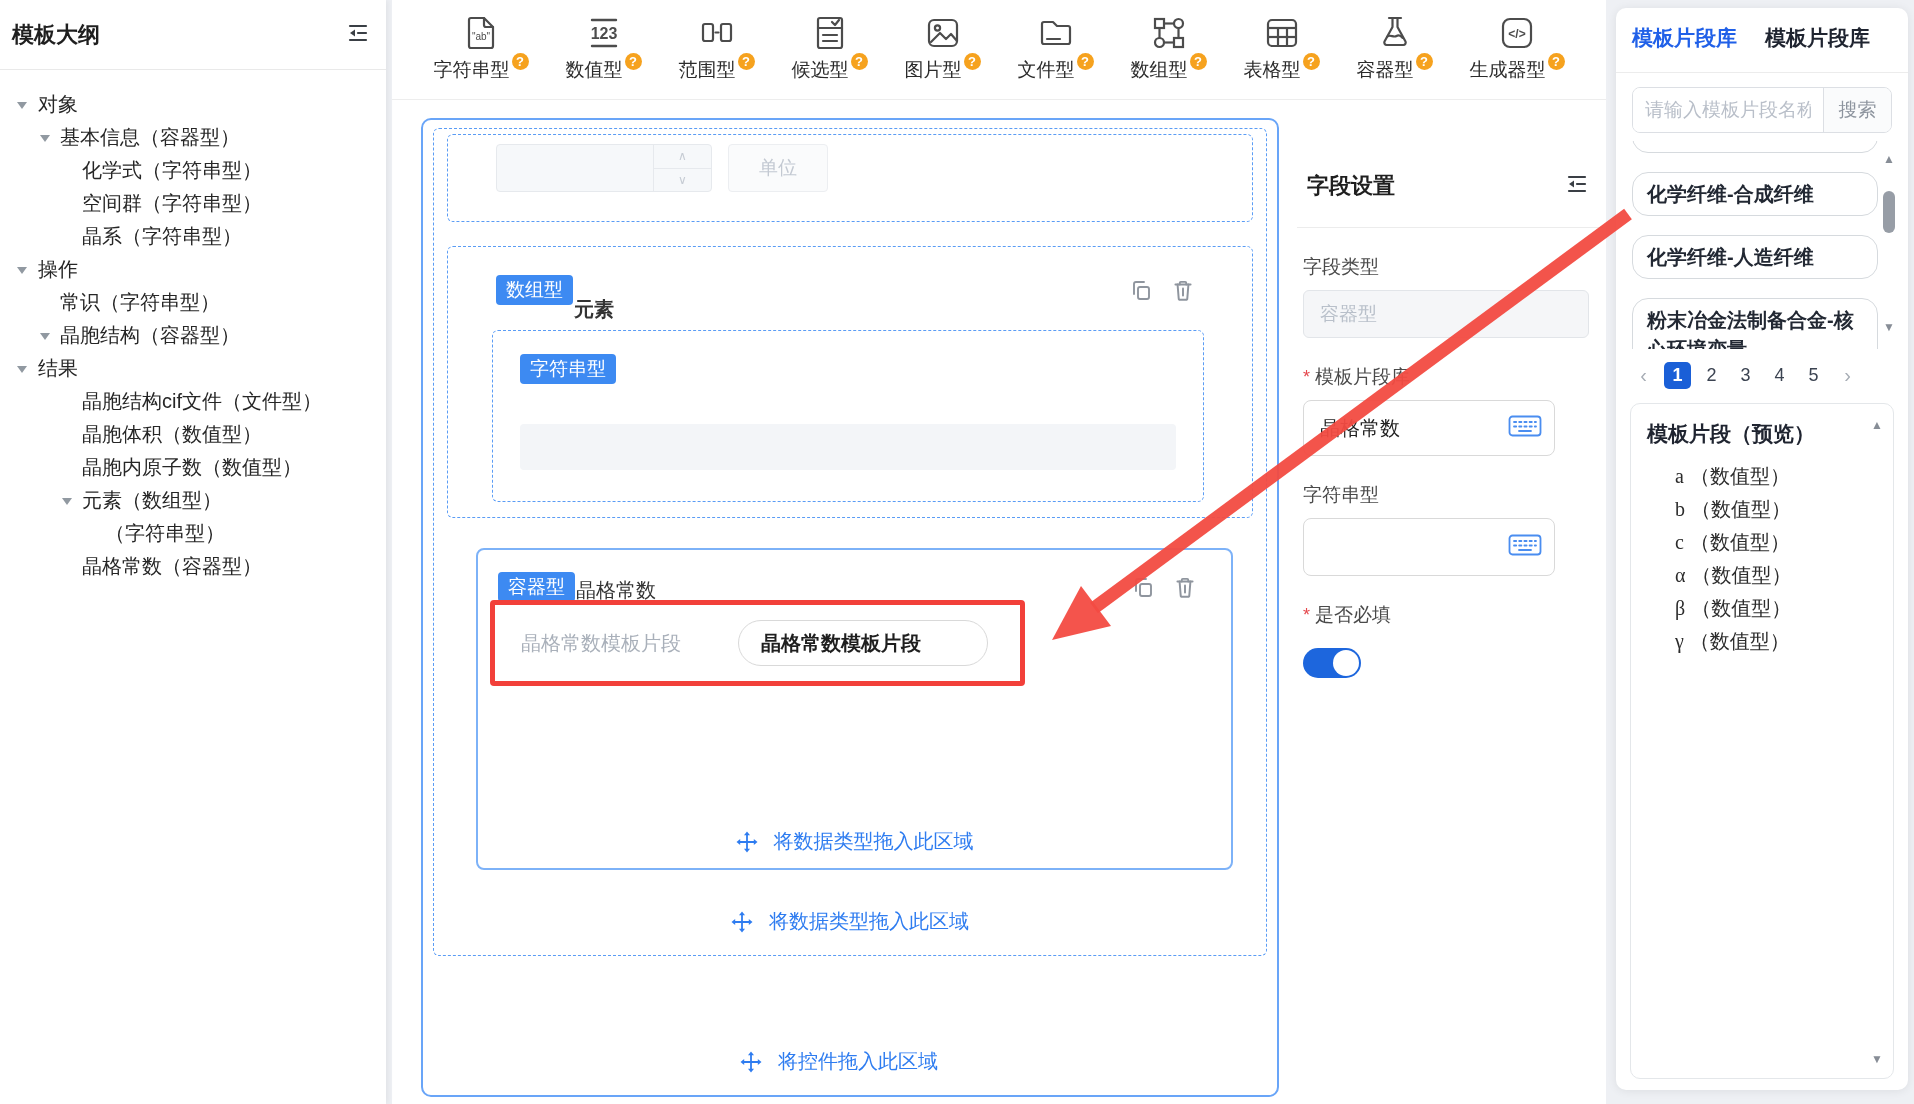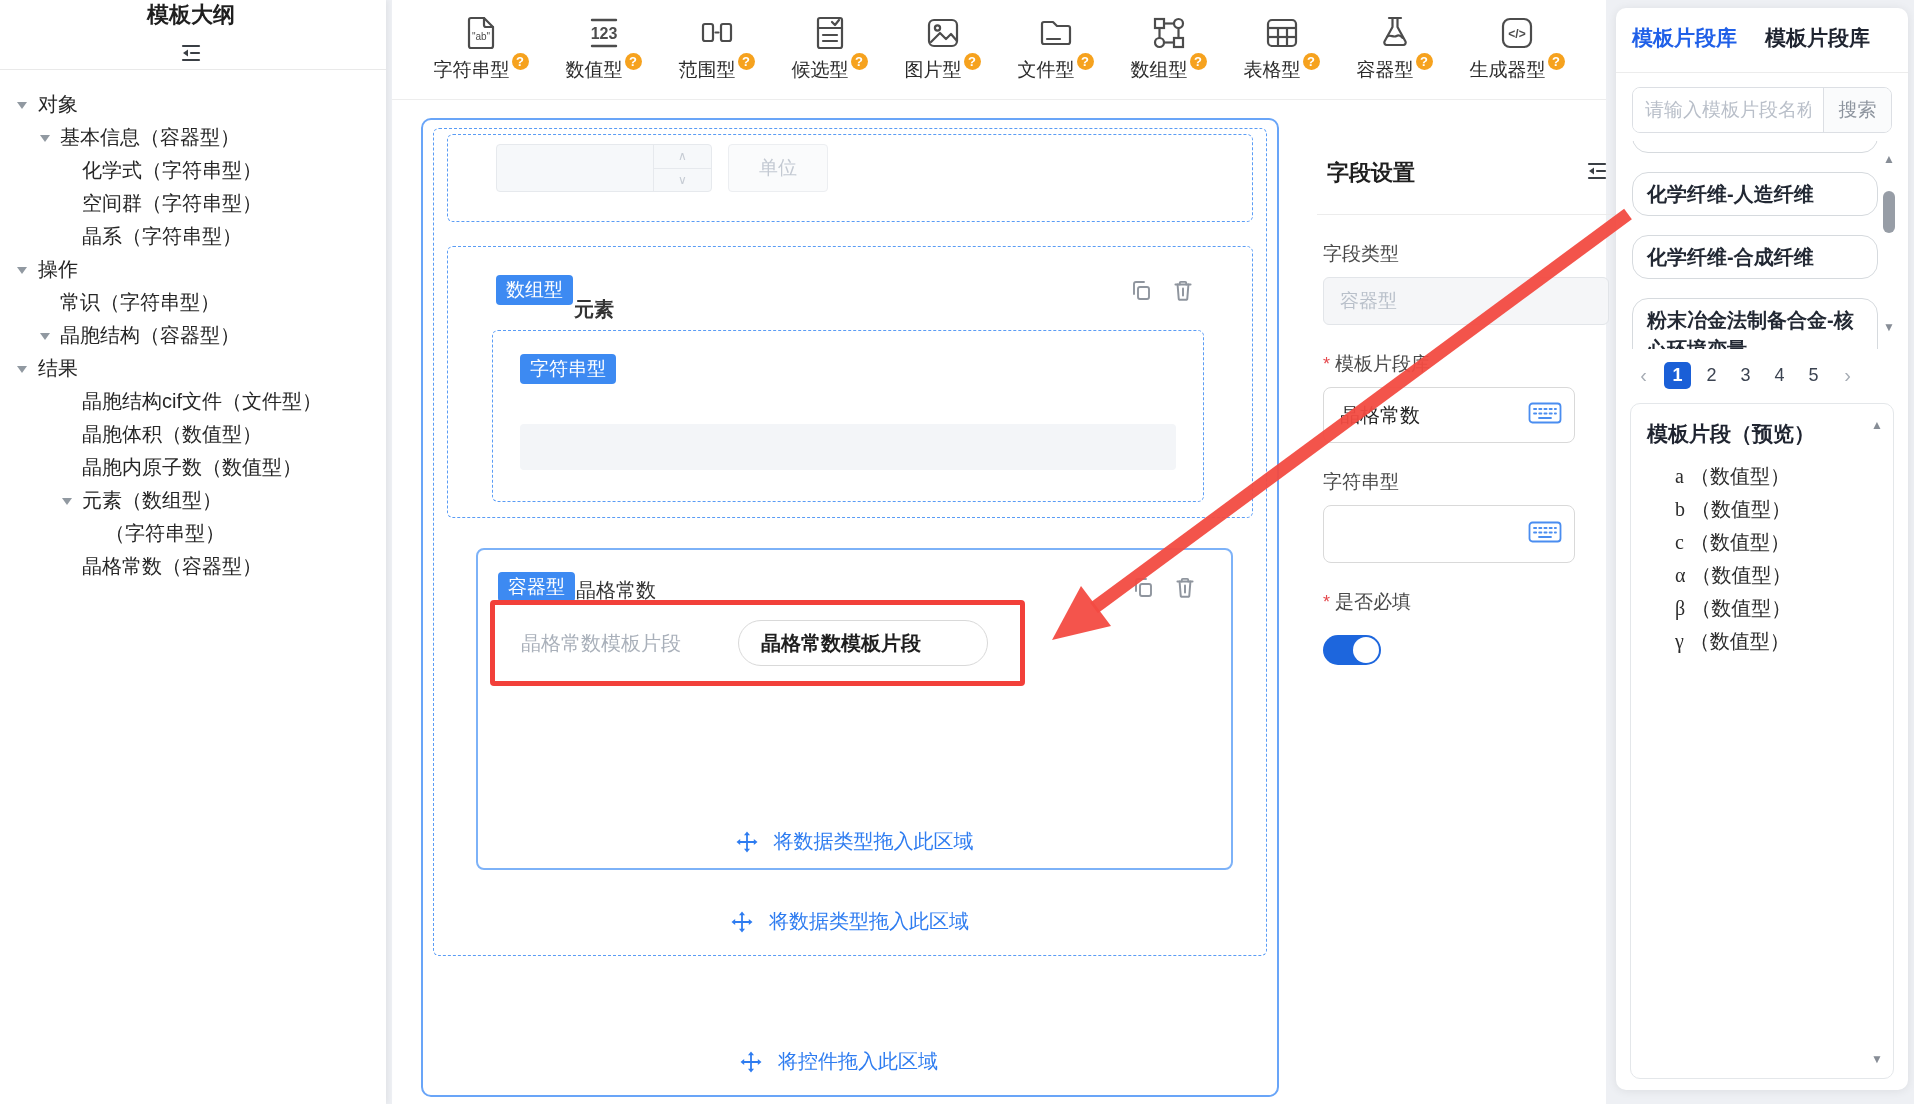--- a/index.html
+++ b/index.html
@@ -1,21 +1,21 @@
 <!DOCTYPE html>
 <html><head>
 <meta charset="utf-8">
 <style>
   * { margin:0; padding:0; box-sizing:border-box; }
   html,body { width:1914px; height:1104px; font-family:"Liberation Sans","DejaVu Sans",sans-serif; }
   #stage { position:relative; width:1914px; height:1104px; background:#eef0f4; overflow:hidden; }
 
   
   .sidebar { position:absolute; left:0; top:0; width:386px; height:1104px; background:#fff; box-shadow:2px 0 6px rgba(0,0,0,.06); }
-  .sb-head { height:70px; display:flex; align-items:center; justify-content:space-between; padding:0 16px 0 12px; border-bottom:1px solid #e9e9e9;flex-direction:column; }
+  .sb-head { height:70px; display:flex; align-items:center; justify-content:space-between; padding:0 16px 0 12px; border-bottom:1px solid #e9e9e9; }
   .sb-title { font-size:22px; font-weight:bold; color:#1f1f1f; }
   .tree { padding-top:18px; }
   .trow { position:relative; height:33px; display:flex; align-items:center; font-size:20px; color:#262626; white-space:nowrap; cursor:default; }
   .trow .lbl { overflow:hidden; text-overflow:ellipsis; }
   .lvl0 { padding-left:38px; } .lvl1 { padding-left:60px; } .lvl2 { padding-left:82px; } .lvl3 { padding-left:105px; }
   .caret { position:absolute; top:14px; width:0; height:0; border-left:5.5px solid transparent; border-right:5.5px solid transparent; border-top:7px solid #9199a1; }
   .lvl0>.caret { left:17px; } .lvl1>.caret { left:40px; } .lvl2>.caret { left:62px; }
 
   
   .main { position:absolute; left:392px; top:0; width:1214px; height:1104px; background:#fff; }
@@ -48,21 +48,21 @@
   .str-input { position:absolute; left:520px; top:424px; width:656px; height:46px; background:#f3f5f8; border-radius:4px; }
 
   .red-box { position:absolute; left:490px; top:600px; width:535px; height:86px; border:5px solid #f2403a; border-radius:4px; }
   .frag-label { position:absolute; left:26px; top:0; height:76px; display:flex; align-items:center; font-size:20px; color:#a9b0ba; }
   .frag-input { position:absolute; left:243px; top:15px; width:250px; height:46px; border:1px solid #d9d9d9; border-radius:23px; background:#fff; font-size:20px; font-weight:bold; color:#1f1f1f; padding:0 10px 0 22px; font-family:"Liberation Sans","DejaVu Sans",sans-serif; outline:none; }
 
   .drop { position:absolute; display:flex; align-items:center; justify-content:center; gap:16px; color:#2e7cf0; font-size:20px; cursor:default; }
   .drop svg { display:block; }
 
   
-  .settings { position:absolute; left:1297px; top:118px; width:306px;margin-left:20px; }
+  .settings { position:absolute; left:1297px; top:131px; width:306px; }
   .set-head { display:flex; align-items:center; justify-content:space-between; padding:40px 14px 0 10px; }
   .set-title { font-size:22px; font-weight:bold; color:#1f1f1f; }
   .set-div { margin-top:26px; height:1px; background:#ececec; }
   .set-label { margin:26px 0 0 6px; font-size:19px; color:#4a4a4a; display:flex; align-items:center; gap:5px; }
   .req { color:#e5484d; font-size:18px; }
   .inp { margin-top:10px; margin-left:6px; border:1px solid #d9d9d9; border-radius:8px; background:#fff; display:flex; align-items:center; padding:0 12px 0 16px; }
   .inp.disabled { width:286px; height:48px; background:#f5f6f8; border-color:#e2e5e9; color:#b9c0ca; font-size:19px; border-radius:6px; }
   .inp.name { width:252px; height:56px; font-size:20px; color:#1f1f1f; justify-content:space-between; }
   .inp.desc { width:252px; height:58px; justify-content:flex-end; }
   .toggle { position:relative; margin:20px 0 0 6px; width:58px; height:30px; border-radius:15px; background:#1d66dd; cursor:pointer; }
@@ -489,22 +489,22 @@
     <div class="lib-div"></div>
 
     <div class="searchrow">
       <input placeholder="请输入模板片段名称" style="">
       <div class="search-btn">搜索</div>
     </div>
 
     <div class="listwrap">
       <div class="listclip">
         <div class="litem partial"></div>
+        <div class="litem one">化学纤维-合成纤维</div>
         <div class="litem one">化学纤维-人造纤维</div>
-        <div class="litem one">化学纤维-合成纤维</div>
         <div class="litem two">粉末冶金法制备合金-核心环境变量</div>
       </div>
       <div class="vscroll">
         <span class="tri" style="top:0;">▲</span>
         <div class="thumb"></div>
         <span class="tri" style="top:168px;">▼</span>
       </div>
     </div>
 
     <div class="pager">

